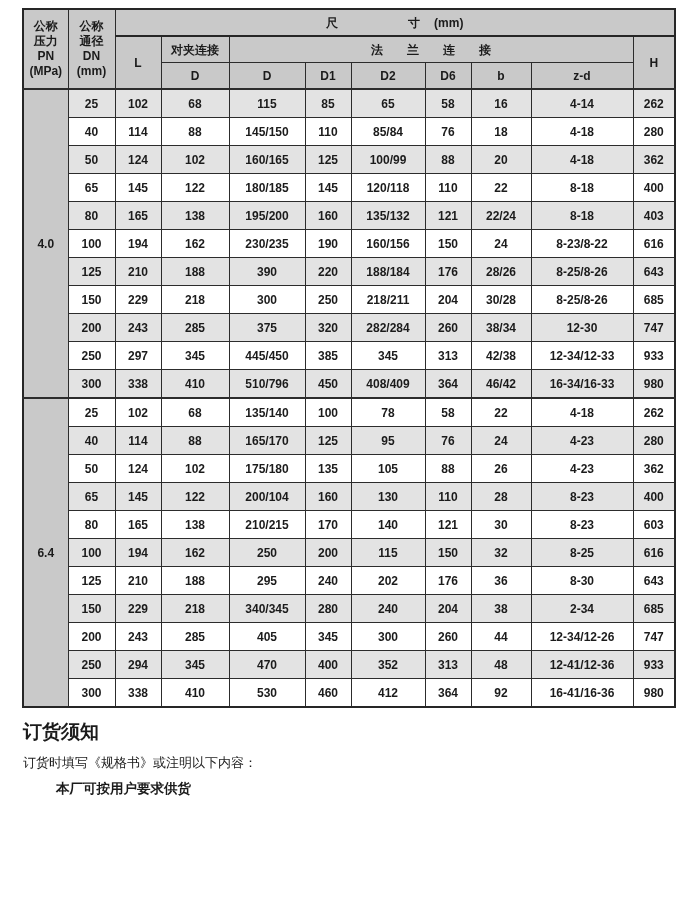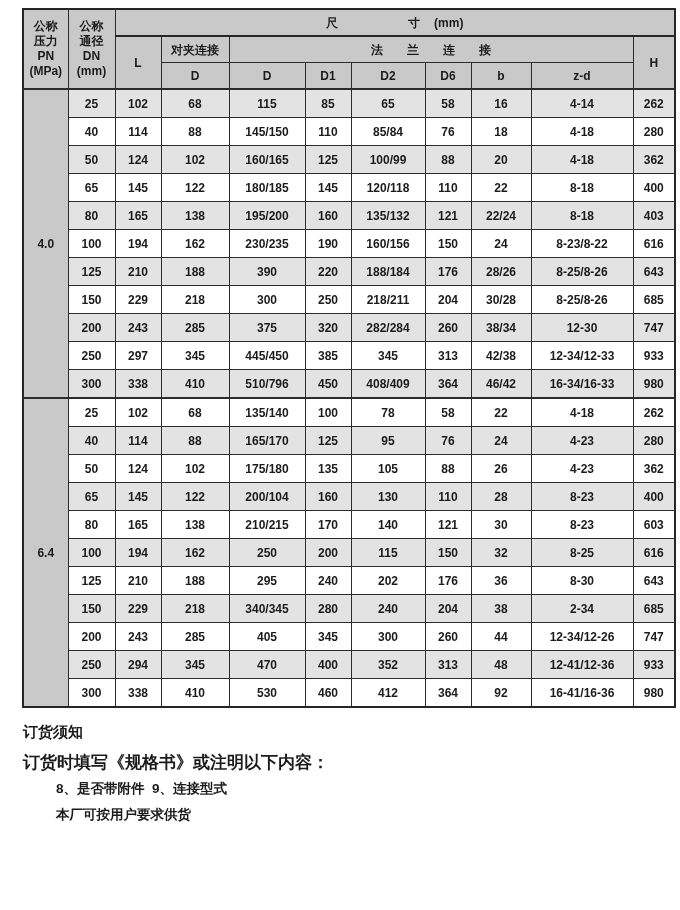--- a/index.html
+++ b/index.html
@@ -29,22 +29,22 @@
   .size-title .g1{margin-left:70px;}
   .size-title .g2{margin-left:14px;}
   .flange-title{display:flex;justify-content:center;align-items:center;gap:24px;}
 
   tbody td{height:27px;font-weight:700;background:#ffffff;}
   tbody tr.shaded td{background:#e3e3e3;}
   tbody td.pn-cell{background:#c9c9c9 !important;font-weight:700;}
   tbody tr.group-start td{border-top-width:2.5px;}
 
   .note{margin:7px 0 0 1px;font-size:13.5px;font-weight:700;line-height:17px;white-space:pre-wrap;}
-  .order-heading{margin:14px 0 0 1px;font-size:15px;font-weight:700;line-height:20px;}
-  .order-intro{margin:12px 0 0 1px;font-size:17px;font-weight:700;line-height:17px;white-space:pre-wrap;}
+  .order-heading{margin:14px 0 0 1px;font-size:19px;font-weight:700;line-height:20px;}
+  .order-intro{margin:12px 0 0 1px;font-size:13px;font-weight:400;line-height:17px;white-space:pre-wrap;}
   .order-line{margin:9px 0 0 34px;font-size:13.5px;font-weight:700;line-height:17px;white-space:pre-wrap;}
 </style>
 </head>
 <body>
 
 <div class="page">
 
   <table class="dim">
     <colgroup>
       <col style="width:45px">
@@ -370,16 +370,15 @@
           <td>92</td>
           <td>16-41/16-36</td>
           <td>980</td>
         </tr>
       </tbody>
   </table>
 
 
   <h2 class="order-heading">订货须知</h2>
   <p class="order-intro">订货时填写《规格书》或注明以下内容：</p>
-  <p class="order-line">8、是否带附件  9、连接型式</p>
   <p class="order-line">本厂可按用户要求供货</p>
 
 </div>
 
 </body></html>

